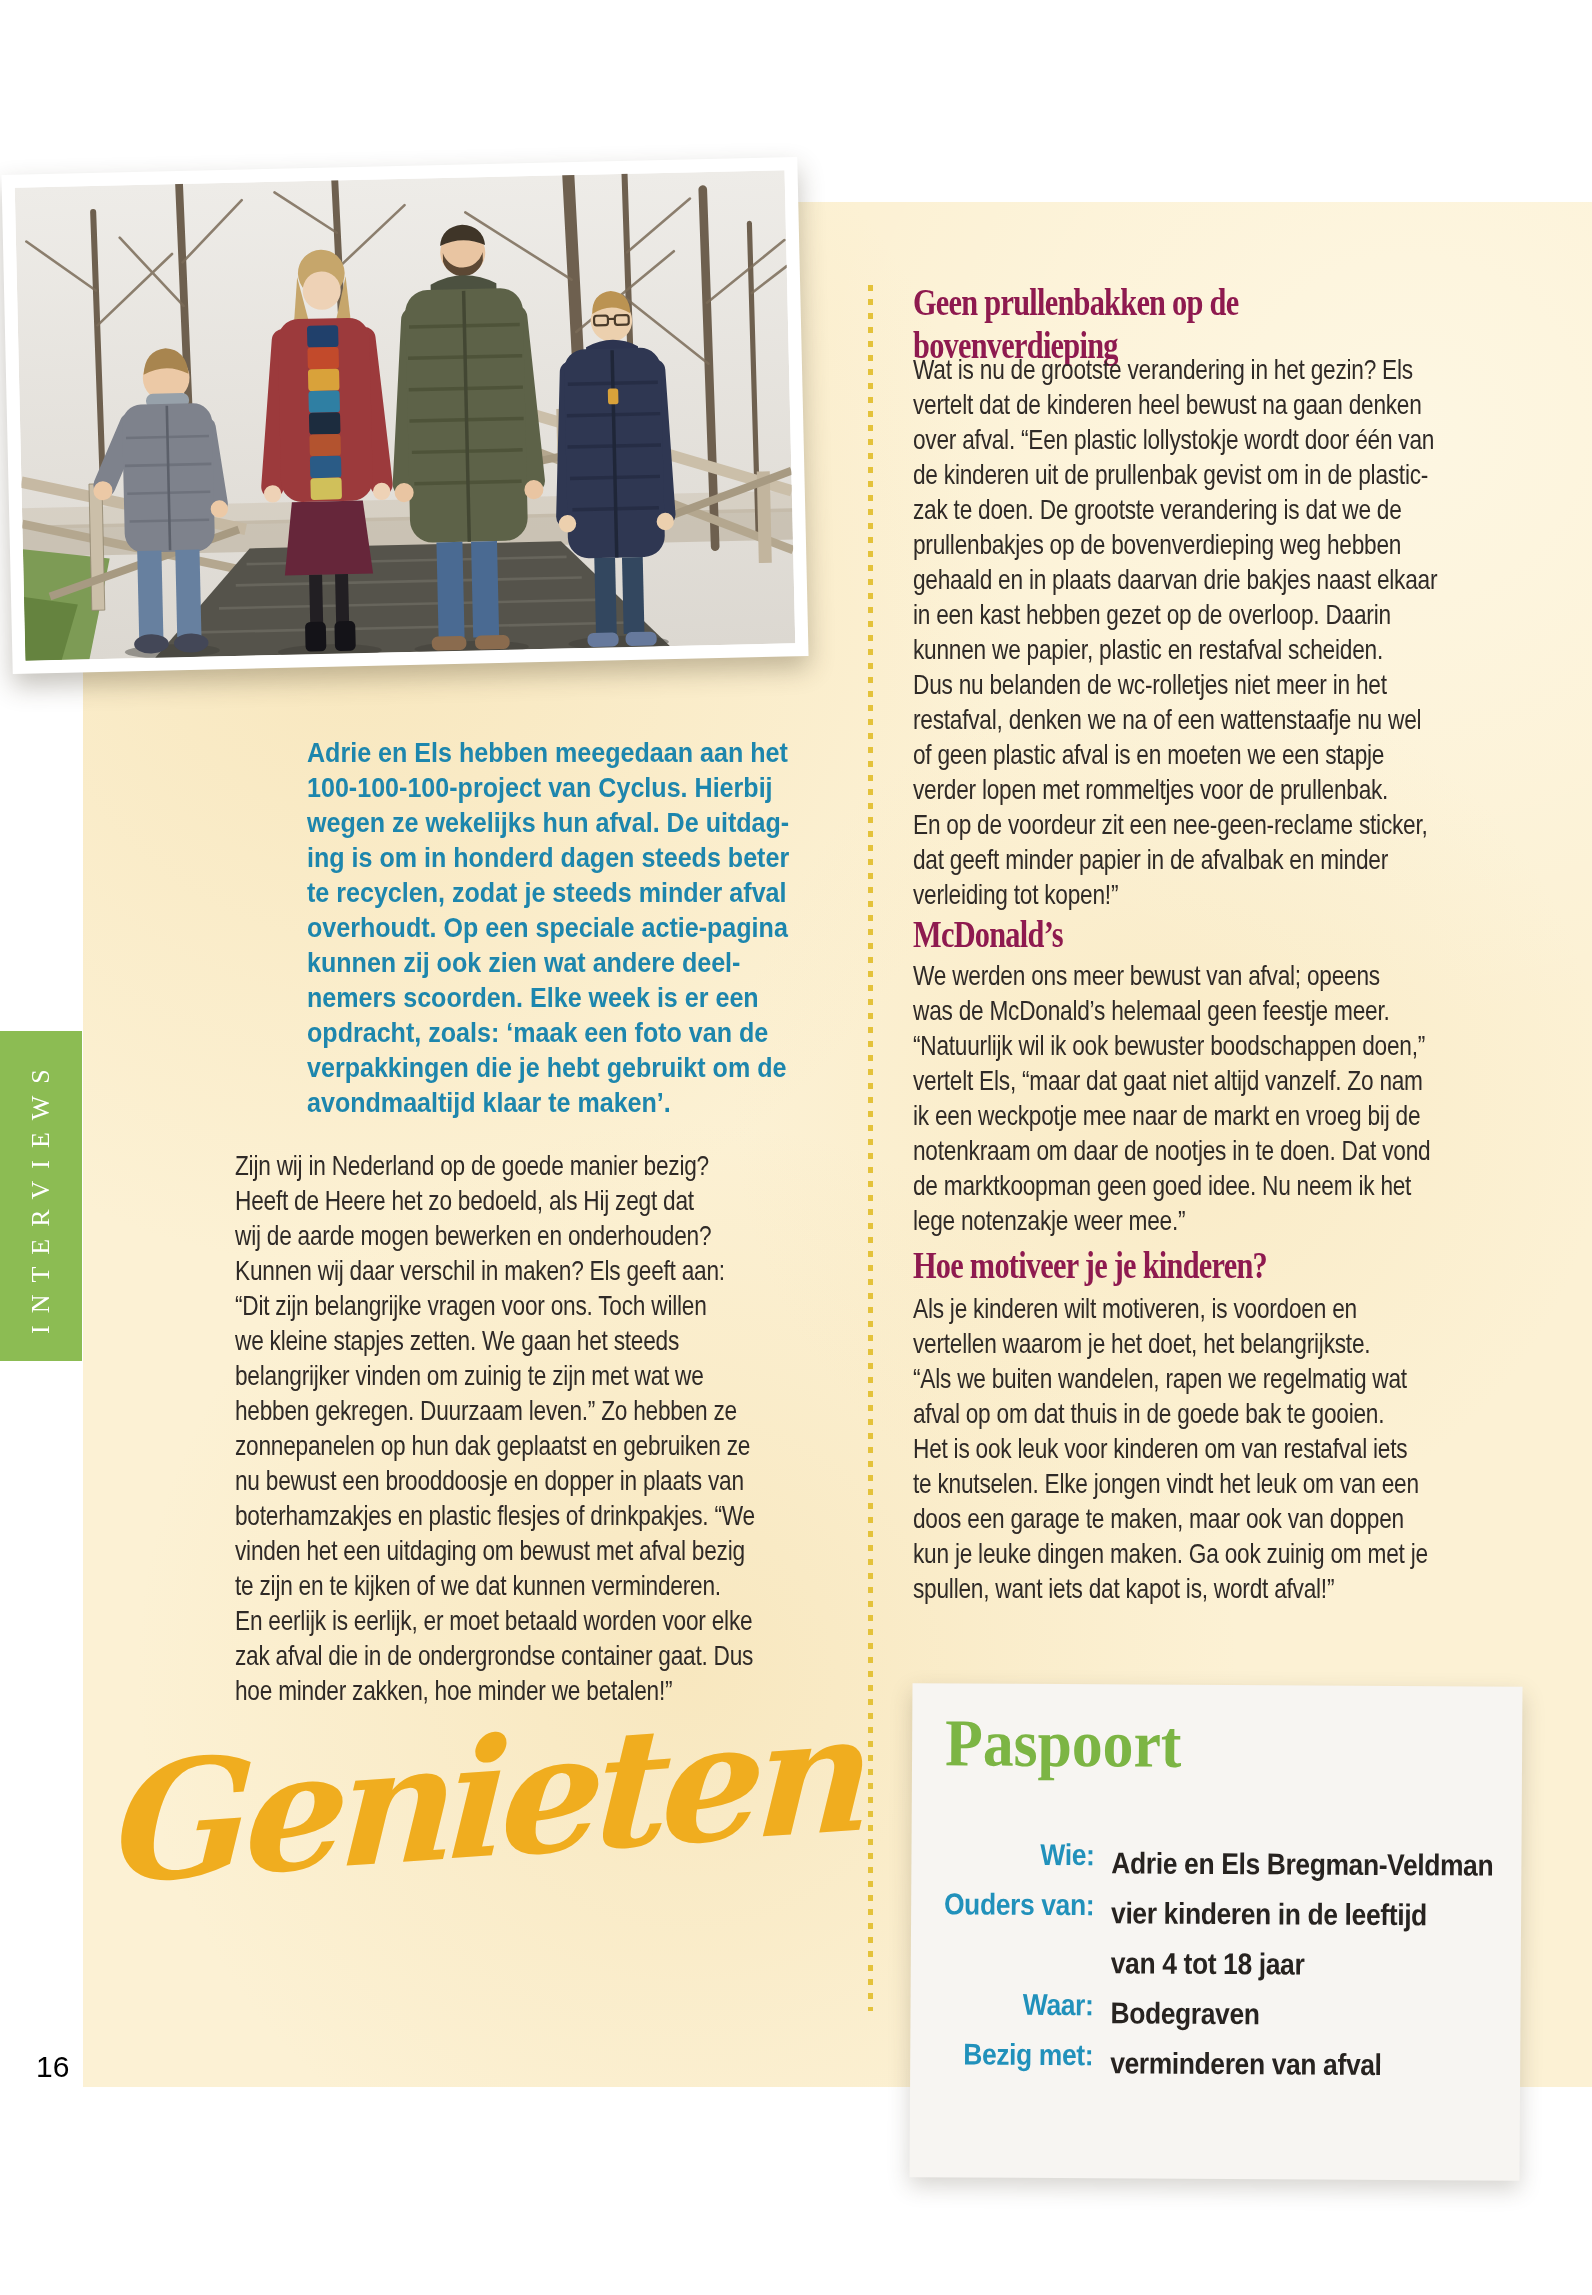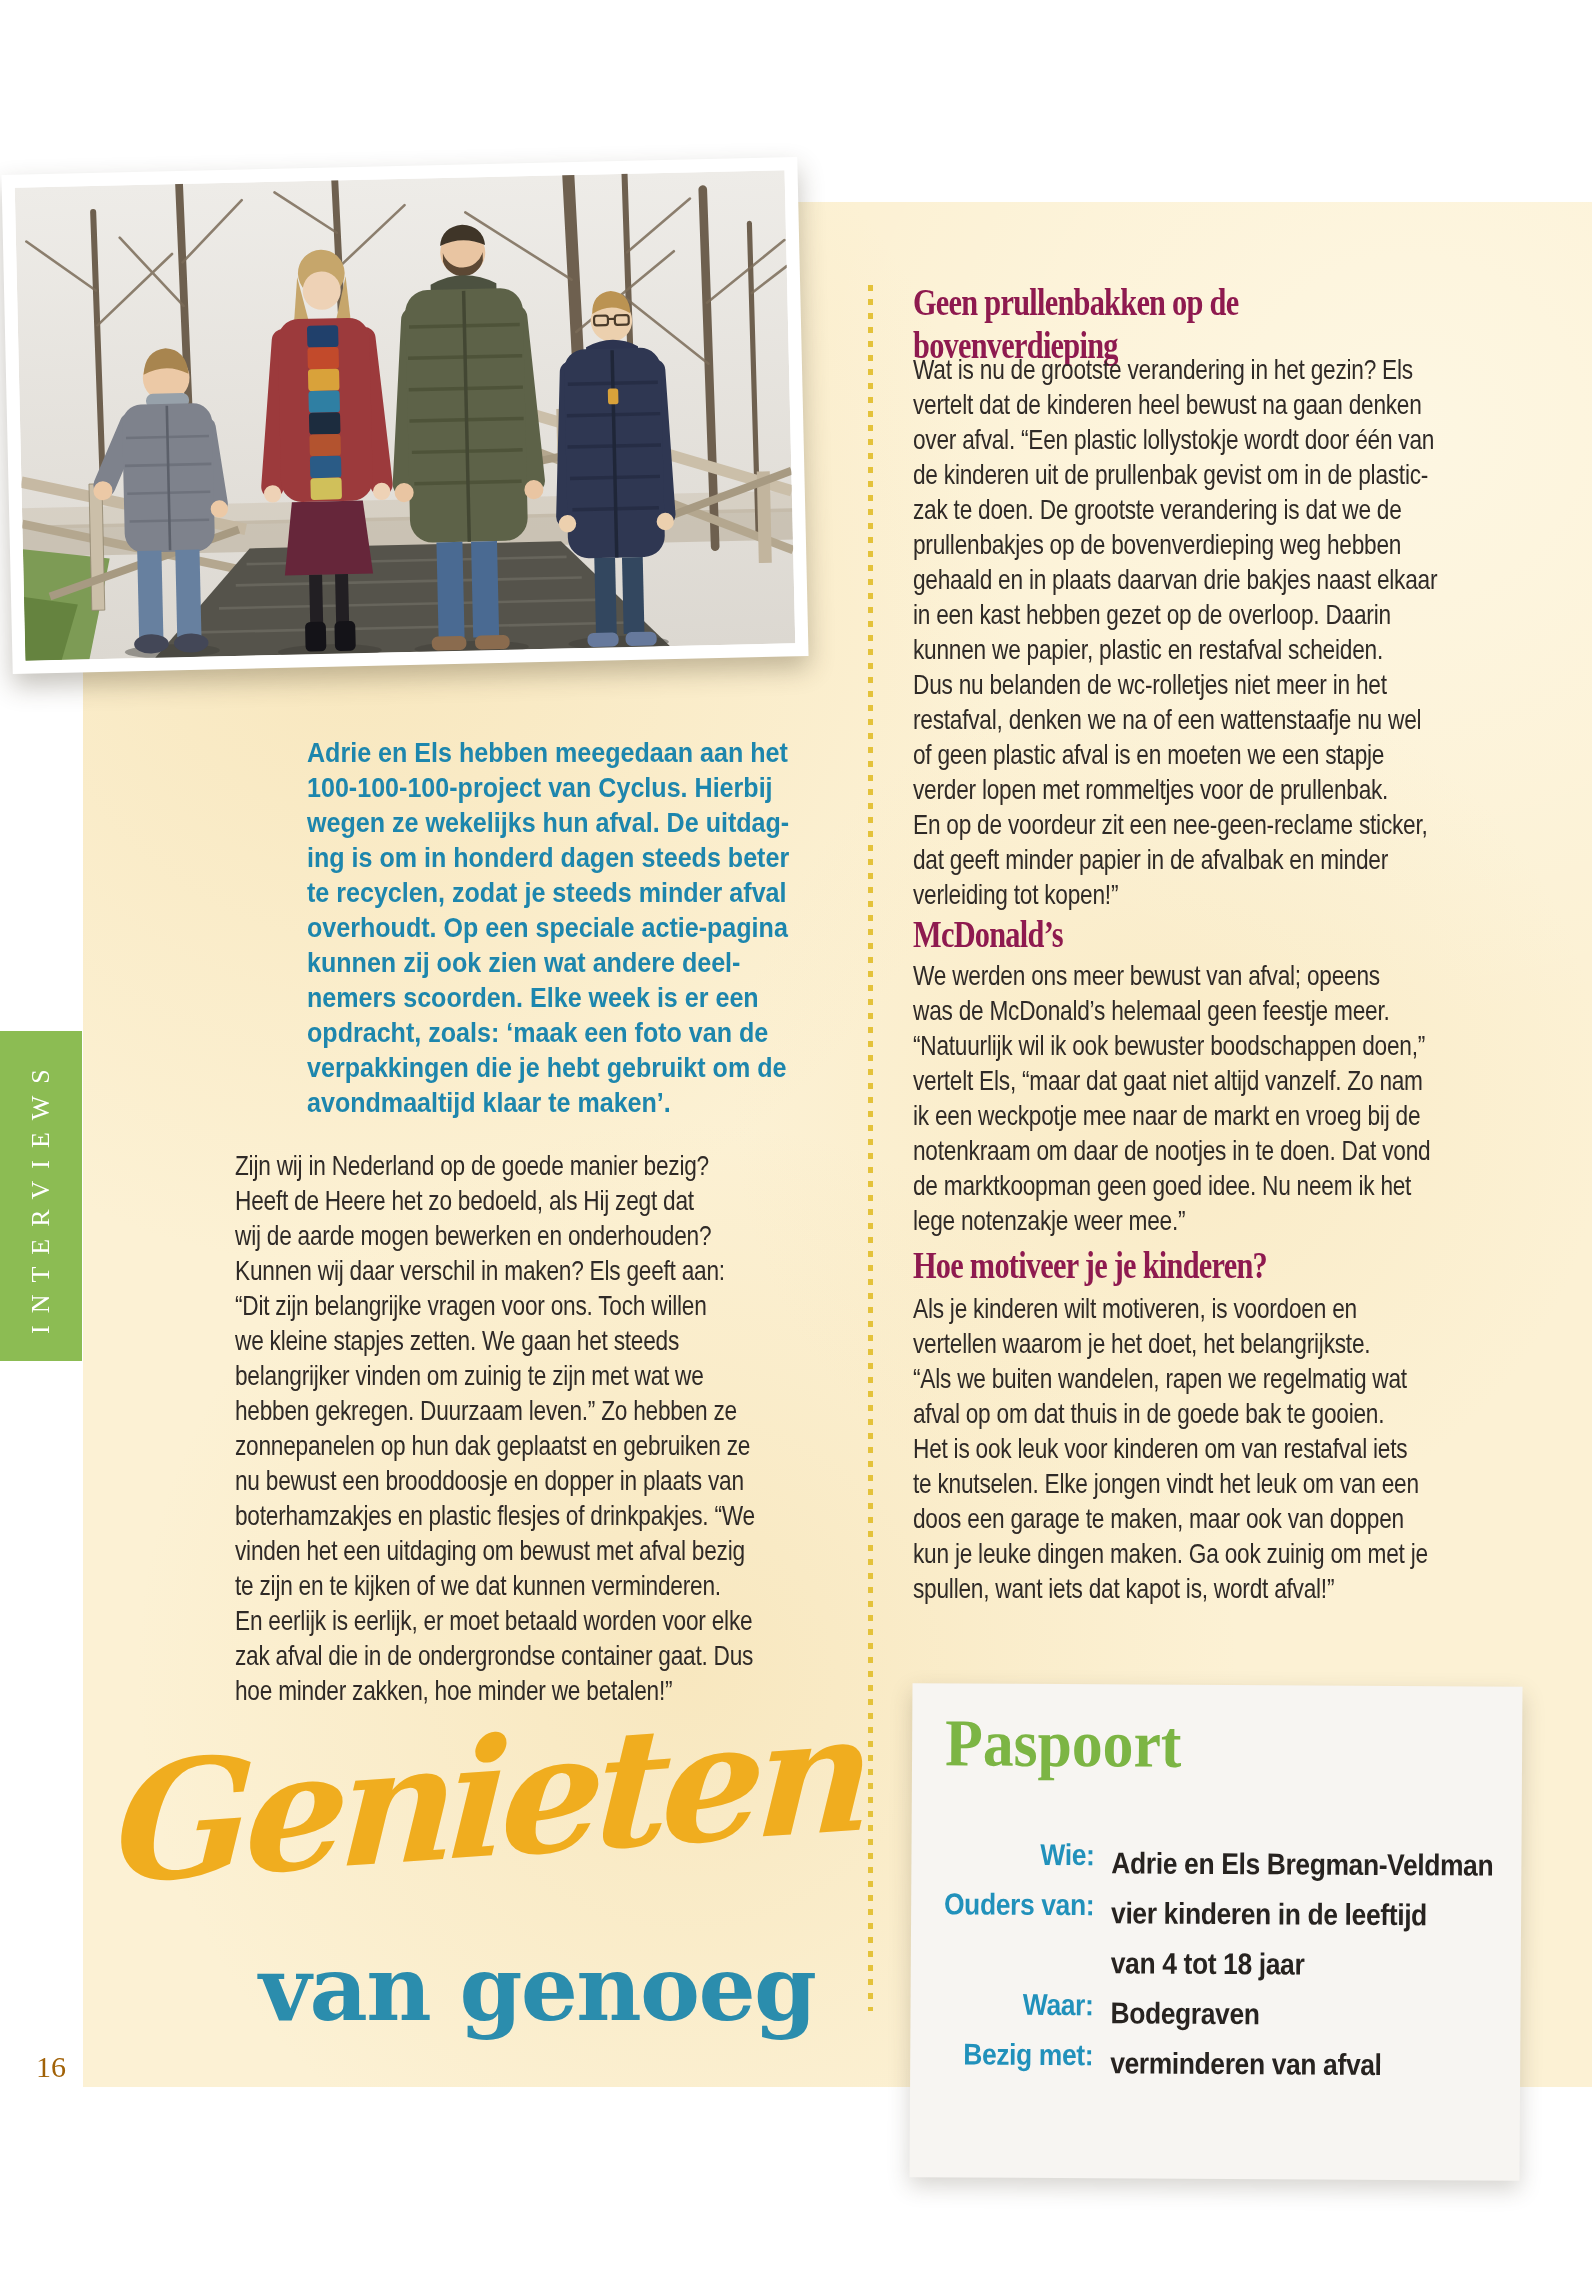--- a/index.html
+++ b/index.html
@@ -53,21 +53,21 @@
   #paspoort{left:911px;top:1685px;width:610px;height:494px;background:#f7f5f2;
     transform:rotate(0.35deg);box-shadow:0 8.6px 22.4px rgba(70,60,40,.22);}
   #paspoort .ptitle{position:absolute;left:33px;top:21px;font-family:"Liberation Serif",serif;
     font-weight:bold;font-size:67px;color:#7cb544;transform:scaleX(0.92);transform-origin:left top;}
   .prow-label{position:absolute;left:0;width:183px;text-align:right;font-weight:bold;
     font-size:30px;letter-spacing:-0.4px;color:#2191bb;transform:scaleX(0.88);transform-origin:right top;}
   .prow-value{position:absolute;left:200px;width:397px;font-weight:bold;font-size:30px;
     letter-spacing:-0.4px;color:#272320;white-space:pre;line-height:50px;
     transform:scaleX(0.88);transform-origin:left top;}
 
-  #pagenum{left:36px;top:2050px;font-family:Liberation Serif, serif;font-size:30px;color:#a16207;}
+  #pagenum{left:36px;top:2050px;font-family:Liberation Sans, sans-serif;font-size:30px;color:#000000;}
 </style>
 </head>
 <body>
 
 <div id="page">
 
   <div id="cream" class="abs"></div>
 
   <div id="dotline" class="abs"></div>
 
@@ -313,21 +313,20 @@
 vertellen waarom je het doet, het belangrijkste.
 “Als we buiten wandelen, rapen we regelmatig wat
 afval op om dat thuis in de goede bak te gooien.
 Het is ook leuk voor kinderen om van restafval iets
 te knutselen. Elke jongen vindt het leuk om van een
 doos een garage te maken, maar ook van doppen
 kun je leuke dingen maken. Ga ook zuinig om met je
 spullen, want iets dat kapot is, wordt afval!”</div>
 
   <div id="scriptword" class="abs">Genieten</div>
-  <div id="subword" class="abs">van genoeg</div>
 
   <div id="paspoort" class="abs">
     <div class="ptitle">Paspoort</div>
 
     <div class="prow-label" style="top:154px;">Wie:</div>
     <div class="prow-value" style="top:154px;">Adrie en Els Bregman-Veldman</div>
 
     <div class="prow-label" style="top:204px;">Ouders van:</div>
     <div class="prow-value" style="top:204px;">vier kinderen in de leeftijd
 van 4 tot 18 jaar</div>

